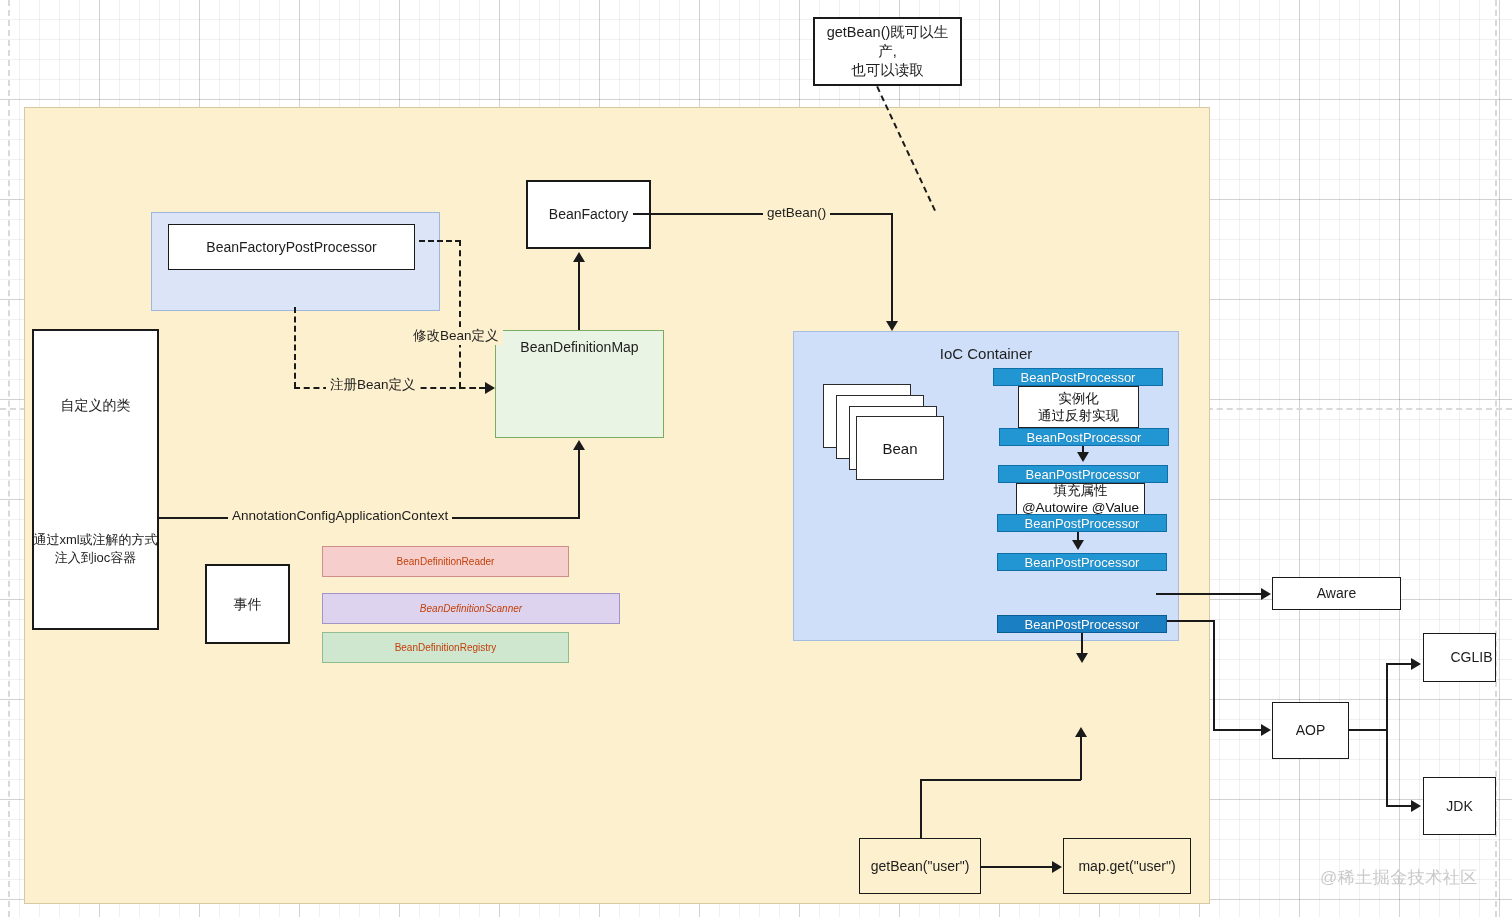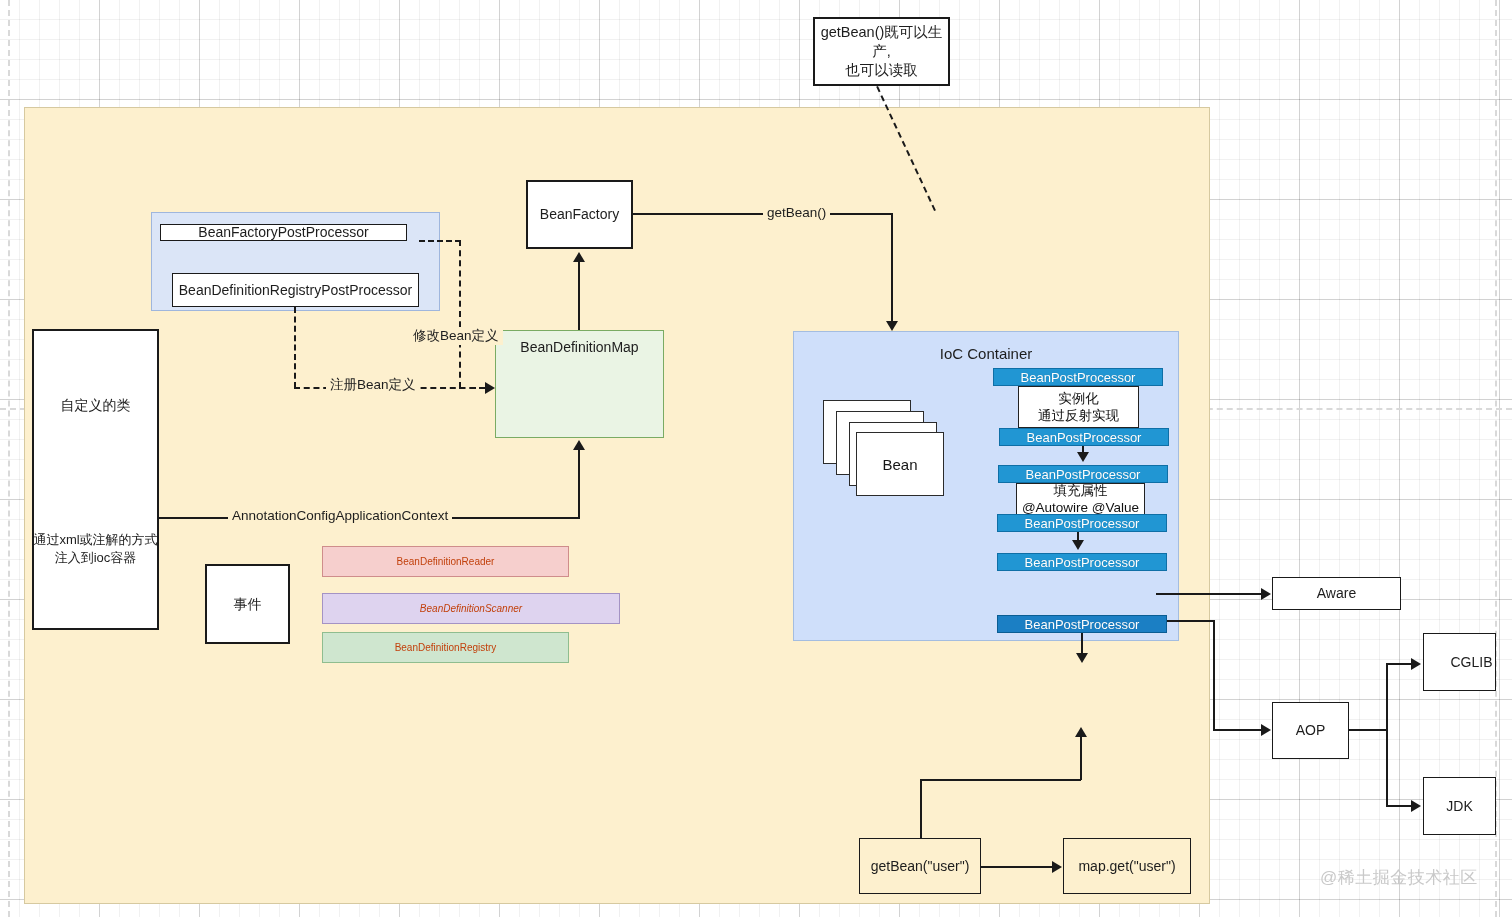--- a/index.html
+++ b/index.html
@@ -98,21 +98,20 @@
     display:flex;align-items:center;justify-content:center;
     text-align:center;font-size:13.5px;color:#121212;line-height:1.28;
     white-space:pre-line;
   }
   .ioc-title{
     position:absolute;font-size:15px;color:#1d1d1d;
   }
   .card{
     position:absolute;background:#ffffff;border:1.6px solid #2b2b2b;
     box-sizing:border-box;
-    margin-top:16px;
   }
   .card.front{
     display:flex;align-items:center;justify-content:center;
     font-size:15px;color:#161616;
   }
 
   
   .ln{position:absolute;background:#1a1a1a;}
   .ln.h{height:2px;}
   .ln.v{width:2px;}
@@ -138,41 +137,40 @@
 <body>
 
 <div id="stage">
 
   <div class="guide v" style="left:8px;top:0;height:917px;"></div>
   <div class="guide v" style="left:1495px;top:0;height:917px;"></div>
   <div class="guide h" style="left:0;top:408px;width:1512px;"></div>
 
   <div class="panel" style="left:24px;top:107px;width:1186px;height:797px;"></div>
 
-  <div class="box note" style="left:813px;top:17px;width:137px;height:69px;">getBean()既可以生产,
+  <div class="box note" style="left:813px;top:17px;width:149px;height:69px;">getBean()既可以生产,
 也可以读取</div>
 
   <div class="diag" style="left:878px;top:86px;width:137px;transform:rotate(65deg);"></div>
 
   <div class="bluepanel" style="left:151px;top:212px;width:289px;height:99px;"></div>
-  <div class="box thin" style="left:160px;top:224px;width:247px;height:17px;">BeanFactoryPostProcessor</div>
-  <div class="box thin" style="left:172px;top:273px;width:247px;height:34px;">BeanDefinitionRegistryPostProcessor</div>
+  <div class="box thin" style="left:168px;top:224px;width:247px;height:46px;">BeanFactoryPostProcessor</div>
 
   <div class="box" style="left:32px;top:329px;width:127px;height:301px;display:block;position:absolute;padding:0;"></div>
   <div style="position:absolute;left:32px;top:397px;width:127px;text-align:center;font-size:14px;color:#1d1d1d;">自定义的类</div>
   <div style="position:absolute;left:28px;top:531px;width:135px;text-align:center;font-size:13px;color:#1d1d1d;line-height:1.35;white-space:pre-line;">通过xml或注解的方式
 注入到ioc容器</div>
 
   <div class="box" style="left:205px;top:564px;width:85px;height:80px;">事件</div>
 
   <div class="chip reader" style="left:322px;top:546px;width:247px;height:31px;">BeanDefinitionReader</div>
   <div class="chip scanner" style="left:322px;top:593px;width:298px;height:31px;font-style:italic;">BeanDefinitionScanner</div>
   <div class="chip registry" style="left:322px;top:632px;width:247px;height:31px;">BeanDefinitionRegistry</div>
 
-  <div class="box" style="left:526px;top:180px;width:107px;height:69px;">BeanFactory</div>
+  <div class="box" style="left:526px;top:180px;width:125px;height:69px;">BeanFactory</div>
 
   <div class="bdmap" style="left:495px;top:330px;width:169px;height:108px;">
     <div class="cap">BeanDefinitionMap</div>
   </div>
 
   <div class="ioc" style="left:793px;top:331px;width:386px;height:310px;"></div>
   <div class="ioc-title" style="left:793px;top:345px;width:386px;text-align:center;">IoC Container</div>
 
   <div class="card" style="left:823px;top:384px;width:88px;height:64px;"></div>
   <div class="card" style="left:836px;top:395px;width:88px;height:64px;"></div>
@@ -197,21 +195,21 @@
 
   <div class="bpp" style="left:997px;top:553px;width:170px;height:18px;">BeanPostProcessor</div>
   <div class="bpp dark" style="left:997px;top:615px;width:170px;height:18px;">BeanPostProcessor</div>
 
 
   <div class="box transparent thin" style="left:859px;top:838px;width:122px;height:56px;">getBean("user")</div>
   <div class="box transparent thin" style="left:1063px;top:838px;width:128px;height:56px;">map.get("user")</div>
 
   <div class="box thin" style="left:1272px;top:577px;width:129px;height:33px;">Aware</div>
   <div class="box thin" style="left:1272px;top:702px;width:77px;height:57px;">AOP</div>
-  <div class="box thin" style="left:1423px;top:633px;width:73px;height:58px;padding-left:28px;">CGLIB</div>
+  <div class="box thin" style="left:1423px;top:633px;width:73px;height:49px;padding-left:28px;">CGLIB</div>
   <div class="box thin" style="left:1423px;top:777px;width:73px;height:58px;">JDK</div>
 
   <div class="dl h" style="left:419px;top:240px;width:42px;"></div>
   <div class="dl v" style="left:459px;top:240px;height:148px;"></div>
   <div class="dl h" style="left:459px;top:387px;width:28px;"></div>
   <div class="arw right" style="left:485px;top:382px;"></div>
   <div class="edgelbl" style="left:409px;top:327px;">修改Bean定义</div>
 
   <div class="dl v" style="left:294px;top:307px;height:81px;"></div>
   <div class="dl h" style="left:294px;top:387px;width:191px;"></div>

